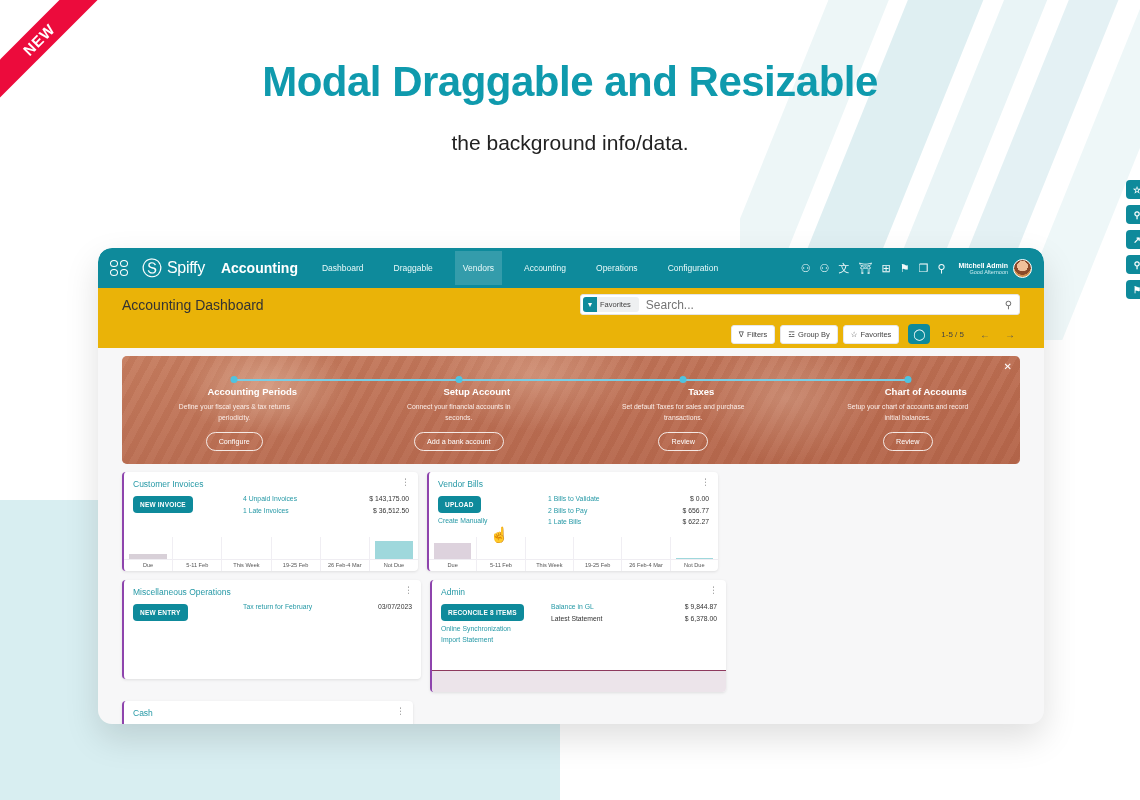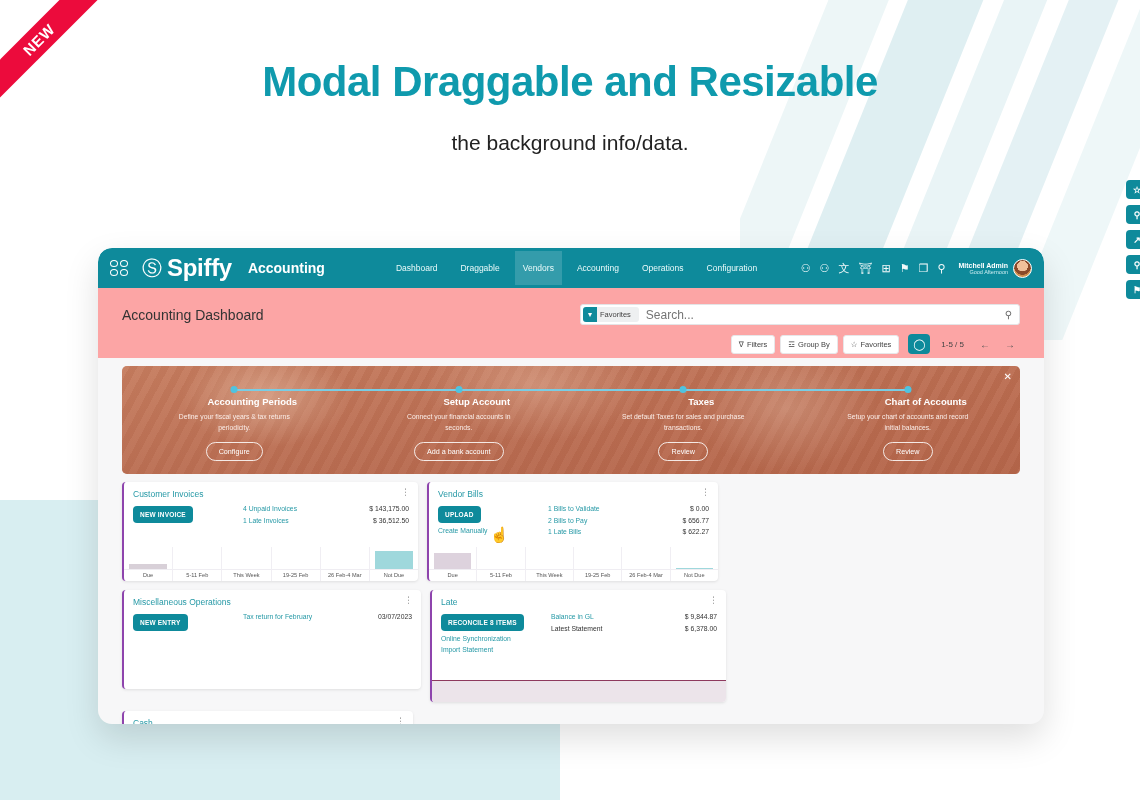--- a/index.html
+++ b/index.html
@@ -47,41 +47,41 @@
   }
 
   
   .navbar { height: 40px; background: #0e8a9b; display: flex; align-items: center;
             padding: 0 12px; border-radius: 14px 14px 0 0; }
   .nav-apps { width: 18px; height: 16px; display: grid; grid-template-columns: 1fr 1fr;
               grid-template-rows: 1fr 1fr; gap: 2px; margin-right: 14px; cursor: pointer; }
   .nav-apps b { display: block; border: 1.4px solid #fff; border-radius: 50%; }
   .brand { display: flex; align-items: center; gap: 5px; margin-right: 16px; }
   .brand-mark { font-size: 20px; color: #fff; line-height: 1; }
-  .brand-name { color: #fff; font-size: 24px; font-weight: bold; letter-spacing: -0.3px; }
+  .brand-name { color: #fff; font-size: 16px; font-weight: normal; letter-spacing: -0.3px; }
   .nav-app-name { color: #fff; font-size: 14px; font-weight: bold; margin-right: 16px; }
-  .nav-menu { display: flex; align-items: center; gap: 7px; margin-left: 47px; }
+  .nav-menu { display: flex; align-items: center; gap: 14px; }
   .nav-item { color: #eafafa; font-size: 8.5px; padding: 12px 8px; cursor: pointer; white-space: nowrap; }
   .nav-item.active { background: rgba(255,255,255,0.16); }
   .nav-right { margin-left: auto; display: flex; align-items: center; gap: 9px; }
   .nav-ico { color: #fff; font-size: 11px; line-height: 1; cursor: pointer; opacity: .95; }
   .user-box { display: flex; align-items: center; gap: 5px; margin-left: 4px; cursor: pointer; }
   .user-txt { text-align: right; }
   .user-name { color: #fff; font-size: 7px; font-weight: bold; display: block; }
   .user-greet { color: #cdeef2; font-size: 5.5px; display: block; }
   .avatar { width: 19px; height: 19px; border-radius: 50%;
     background: radial-gradient(circle at 50% 36%, #f0c09a 0 38%, #8a4a2a 39% 62%, #cf8f4d 63% 100%);
     border: 1px solid #fff; }
 
   
   .cursor { position: absolute; left: 392px; top: 278px; font-size: 15px; color: #555; z-index: 33;
             text-shadow: 0 0 2px #fff; }
 
   
-  .ctrlbar { background: #fca5a5; padding: 16px 24px 4px 24px; position: relative; }
+  .ctrlbar { background: #eab308; padding: 6px 24px 4px 24px; position: relative; }
   .row1 { display: flex; align-items: center; }
   .page-title { font-size: 14px; color: #333; }
   .search-shell { margin-left: auto; display: flex; align-items: center; width: 440px;
       background: #fff; border: 1px solid #e4e4e6; border-radius: 3px; height: 21px; padding: 0 7px 0 2px; }
   .fav-tag { display: flex; align-items: center; height: 15px; background: #eef0f1; border-radius: 3px; padding-right: 5px; }
   .fav-tag .tico { width: 14px; height: 15px; background: #0e8a9b; color: #fff; font-size: 8px;
       display: flex; align-items: center; justify-content: center; border-radius: 3px 0 0 3px; }
   .fav-tag span { font-size: 7.5px; color: #444; padding: 0 3px; }
   .srch-input { flex: 1; border: 0; outline: 0; font-size: 12px; color: #999; padding-left: 7px; background: transparent;
       font-family: "Liberation Sans", sans-serif; }
@@ -404,21 +404,21 @@
           <div class="ln">Tax return for February</div>
         </div>
         <div class="cb-right">
           <div class="amt">03/07/2023</div>
         </div>
       </div>
     </div>
 
     <div class="card c-w1 c-h2">
       <div class="card-hd">
-        <div class="card-title">Late</div>
+        <div class="card-title">Admin</div>
         <div class="kebab">⋮</div>
       </div>
       <div class="card-body">
         <div class="cb-left">
           <button class="pbtn">RECONCILE 8 ITEMS</button>
           <span class="link">Online Synchronization</span>
           <span class="link">Import Statement</span>
         </div>
         <div class="cb-mid">
           <div class="ln">Balance in GL</div>

